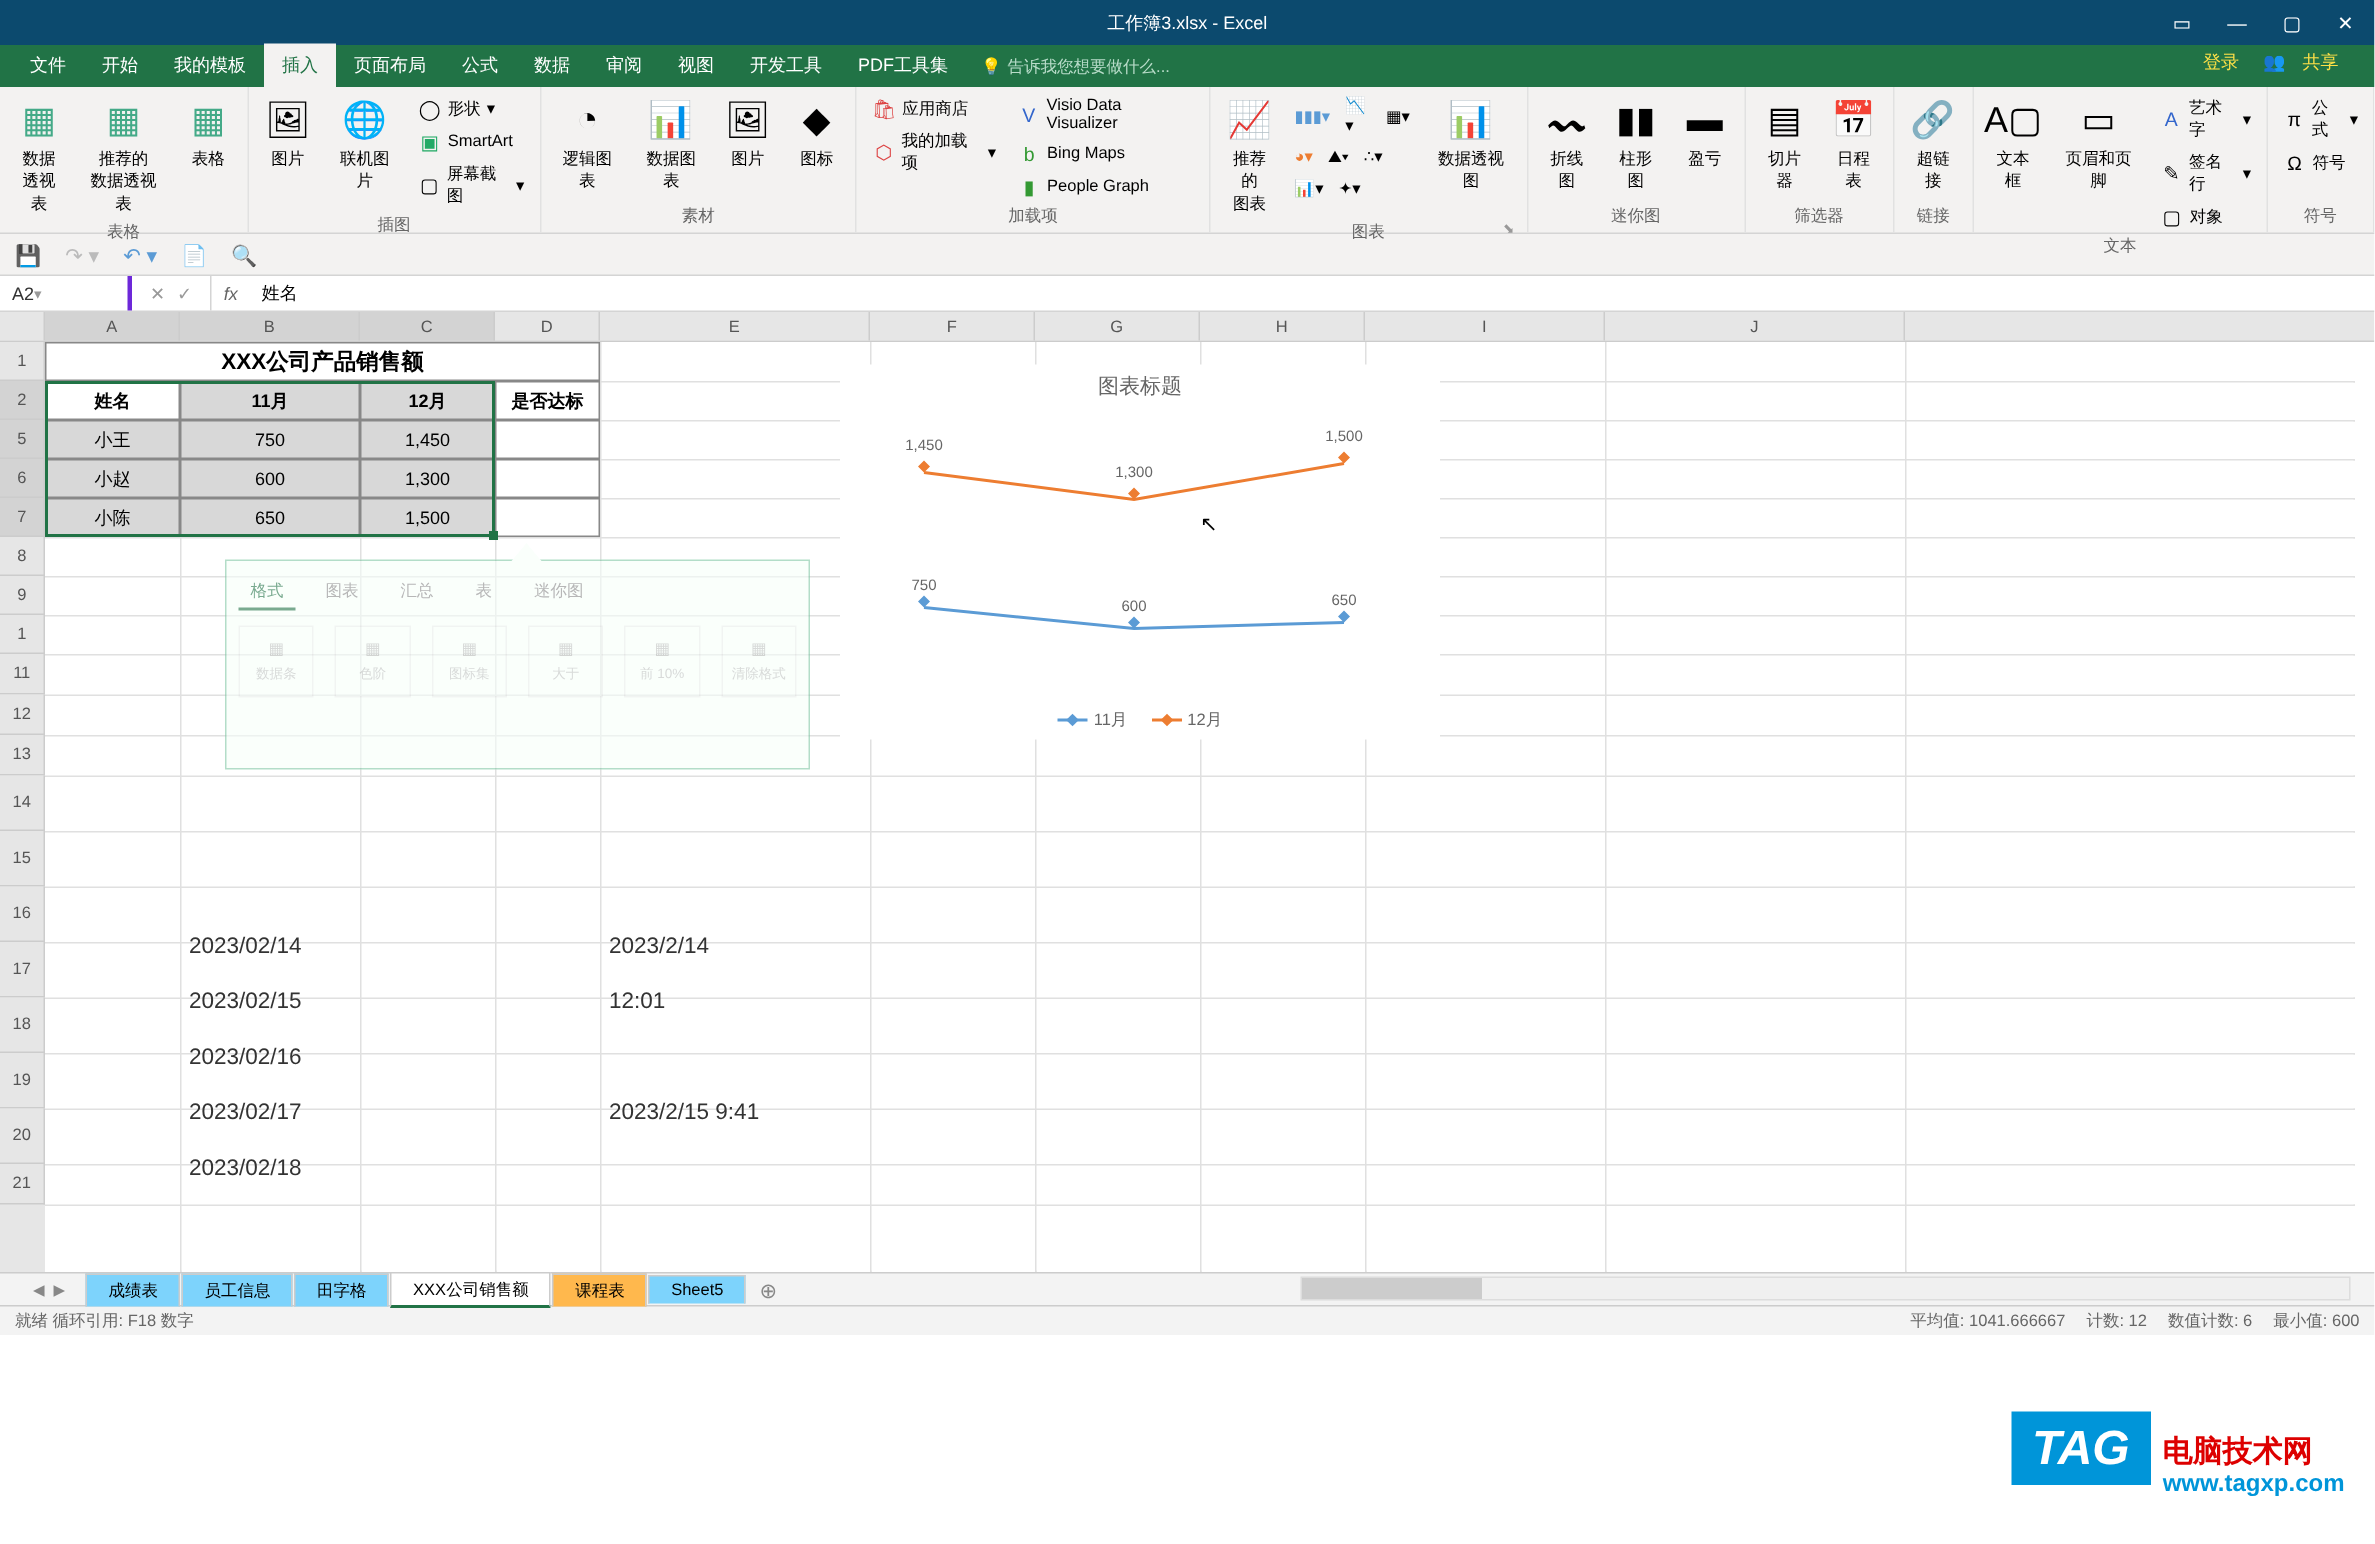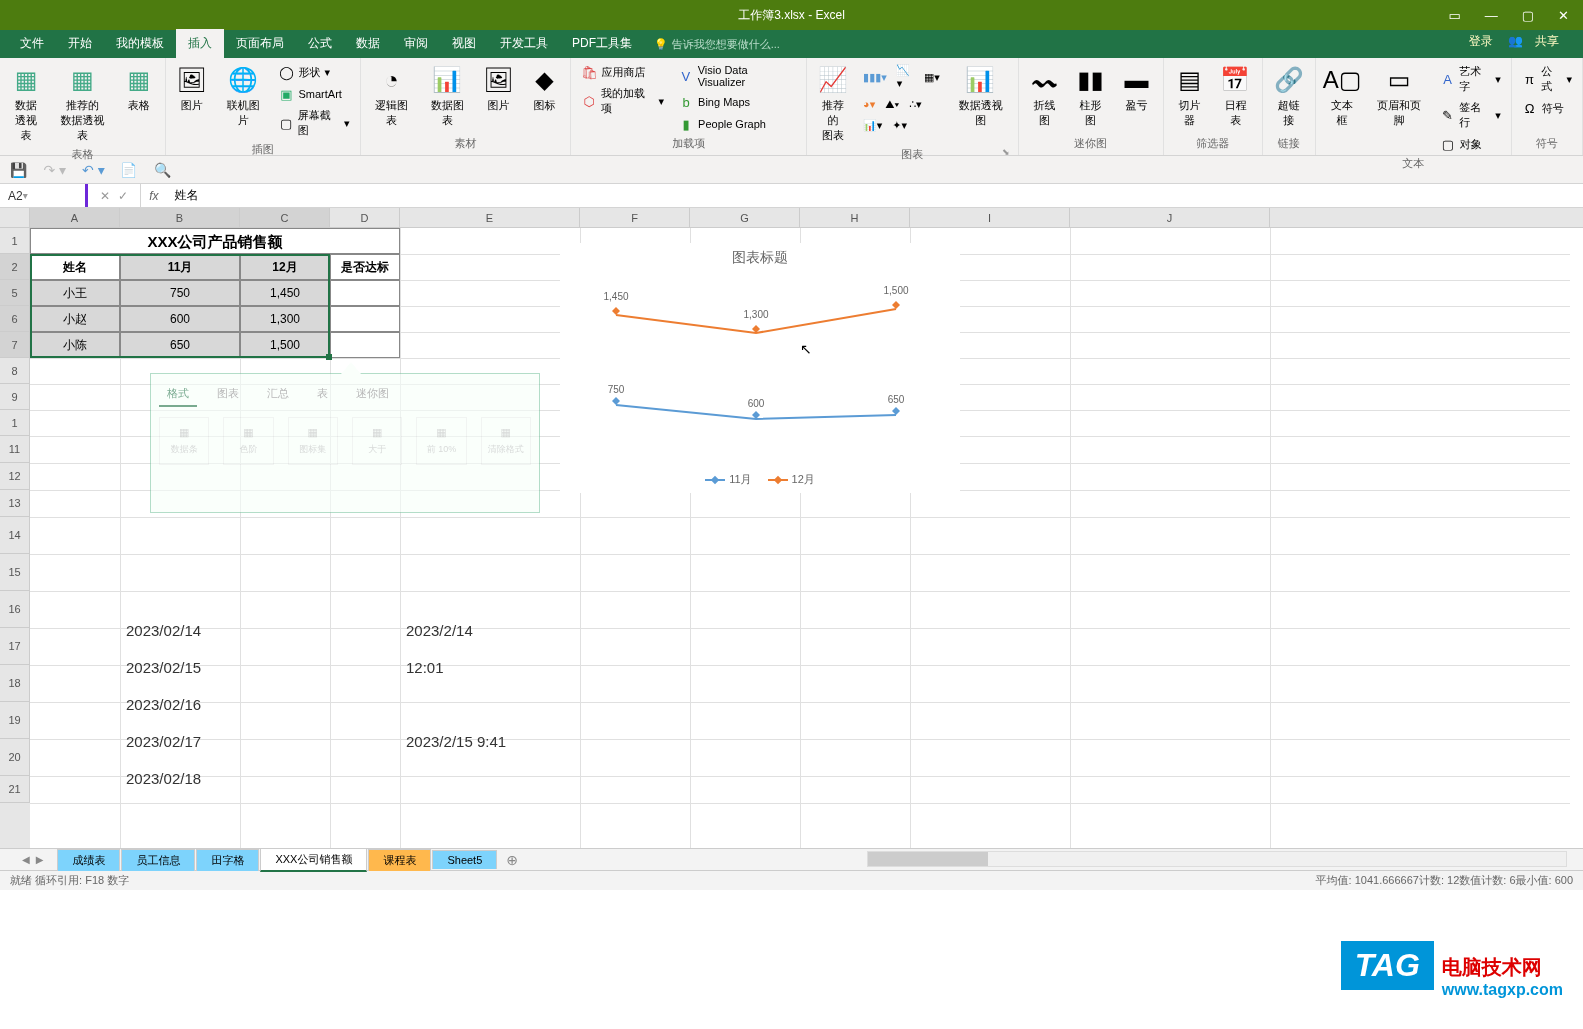--- a/index.html
+++ b/index.html
@@ -1,26 +1,26 @@
 <!DOCTYPE html>
 <html><head>
 <meta charset="utf-8">
 <style>
 * { box-sizing: border-box; margin: 0; padding: 0; font-family: "Microsoft YaHei", Arial, sans-serif; }
 body { background: #fff; font-size: 12px; overflow: hidden; }
-.titlebar { background: #4d7c0f; color: #fff; height: 30px; display: flex; align-items: center; justify-content: space-between; padding: 0 8px; }
+.titlebar { background: #0c4a6e; color: #fff; height: 30px; display: flex; align-items: center; justify-content: space-between; padding: 0 8px; }
 .titlebar .center { position: absolute; left: 50%; transform: translateX(-50%); font-size: 12px; }
 .titlebar .right { display: flex; gap: 12px; }
 .titlebar .right span { cursor: pointer; color: #fff; font-size: 13px; padding: 2px 6px; }
 .ribbon-tabs { background: #217346; color: #fff; height: 28px; display: flex; align-items: flex-end; padding: 0 8px; justify-content: space-between; }
 .ribbon-tabs .tabs-left { display: flex; align-items: flex-end; }
 .ribbon-tabs .tab { padding: 6px 12px; font-size: 12px; cursor: pointer; }
 .ribbon-tabs .tab.active { background: #f3f2f1; color: #217346; }
 .ribbon-tabs .tell-me { color: #b8dcc9; font-size: 11px; margin-left: 10px; display: flex; align-items: center; gap: 4px; padding-bottom: 6px; }
-.ribbon-tabs .tabs-right { display: flex; color: #fef9c3; font-size: 12px; padding-bottom: 4px; margin-left: 23px; }
+.ribbon-tabs .tabs-right { display: flex; color: #fde047; font-size: 12px; padding-bottom: 4px; margin-left: 23px; }
 .ribbon-tabs .tabs-right span { padding: 4px 8px; cursor: pointer; }
 .ribbon { background: #f3f2f1; border-bottom: 1px solid #d4d4d4; height: 98px; display: flex; }
 .rgroup { border-right: 1px solid #e1e1e1; padding: 4px 6px; display: flex; flex-direction: column; justify-content: space-between; }
 .rgroup-content { display: flex; gap: 6px; align-items: flex-start; }
 .rgroup-label { text-align: center; font-size: 11px; color: #666; padding-top: 2px; position: relative; }
 .rgroup-label.dialog::after { content: '⬊'; position: absolute; right: 2px; font-size: 9px; color: #999; }
 .rbtn { display: flex; flex-direction: column; align-items: center; gap: 2px; padding: 2px 4px; cursor: pointer; font-size: 11px; text-align: center; }
 .rbtn-icon { width: 32px; height: 32px; display: flex; align-items: center; justify-content: center; font-size: 24px; }
 .rbtn-small { display: flex; align-items: center; gap: 4px; font-size: 11px; padding: 2px 4px; cursor: pointer; }
 .small-icon { width: 16px; height: 16px; display: inline-flex; align-items: center; justify-content: center; font-size: 13px; }
@@ -69,21 +69,21 @@
 .sheet-tabs { background: #f3f3f3; border-top: 1px solid #ccc; height: 22px; display: flex; align-items: center; padding-left: 20px; position: relative; }
 .sheet-nav { display: flex; gap: 2px; margin-right: 12px; }
 .sheet-nav span { color: #888; font-size: 10px; cursor: pointer; padding: 0 2px; }
 .sheet-tab { padding: 3px 14px; font-size: 11px; border: 1px solid #ccc; border-bottom: none; background: #7dd3fc; margin-right: 1px; cursor: pointer; }
 .sheet-tab.active { background: #fff; border-bottom: 2px solid #217346; }
 .sheet-tab.highlight { background: #ffb84d; }
 .sheet-add { padding: 2px 8px; color: #888; cursor: pointer; font-size: 14px; }
 .hscroll { position: absolute; right: 16px; top: 2px; width: 700px; height: 16px; background: #f0f0f0; border: 1px solid #ddd; }
 .hscroll-thumb { position: absolute; left: 0; width: 120px; height: 14px; background: #ccc; }
 .statusbar { background: #f3f3f3; border-top: 1px solid #ccc; height: 20px; display: flex; align-items: center; justify-content: space-between; padding: 0 10px; font-size: 11px; color: #666; }
-.status-right { display: flex; }
+.status-right { display: flex; gap: 14px; }
 .watermark { position: absolute; right: 20px; bottom: 30px; z-index: 100; display: flex; align-items: center; gap: 8px; }
 .wm-tag { background: #0095d9; color: #fff; font-size: 32px; font-weight: bold; padding: 6px 14px; font-style: italic; }
 .wm-text { display: flex; flex-direction: column; margin-top: 22px; }
 .wm-text1 { color: #d00; font-size: 20px; font-weight: bold; }
 .wm-text2 { color: #0095d9; font-size: 16px; font-weight: bold; }
 .cursor-ptr { position: absolute; color: #000; font-size: 14px; pointer-events: none; z-index: 200; }
 </style>
 </head>
 <body>
 

